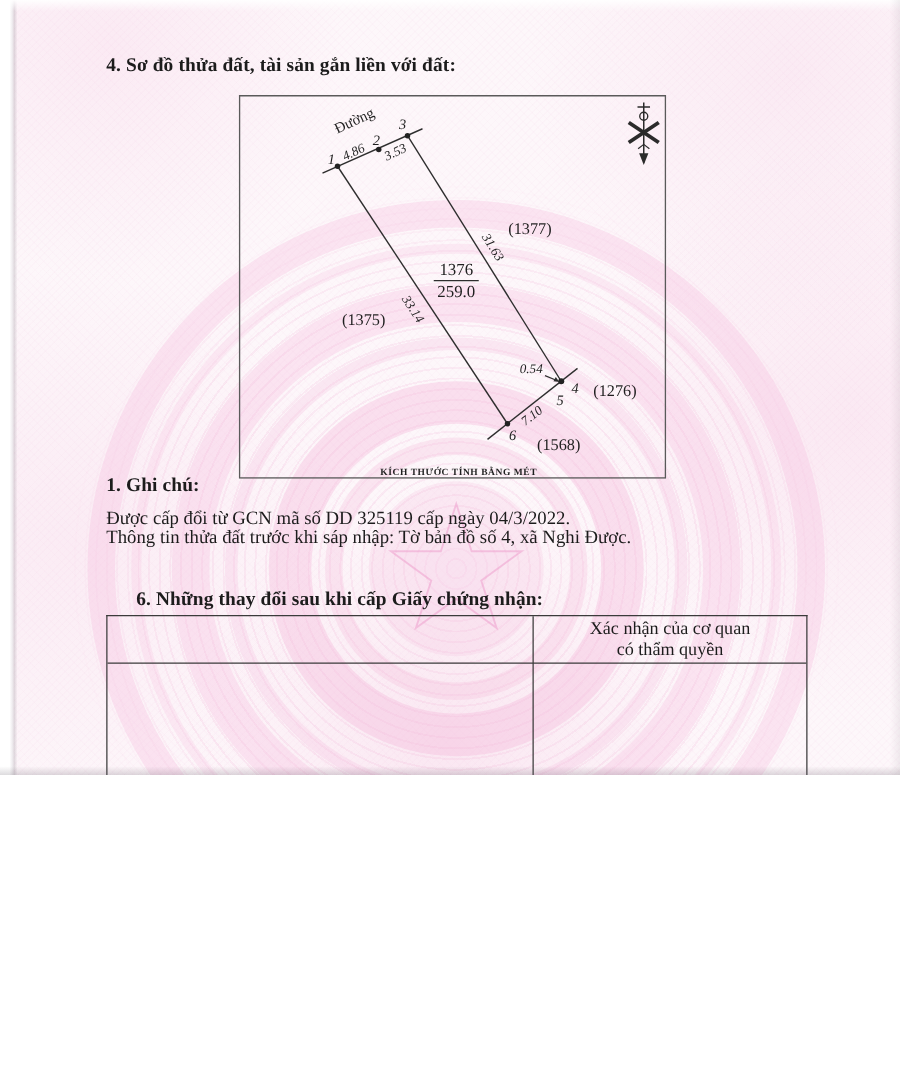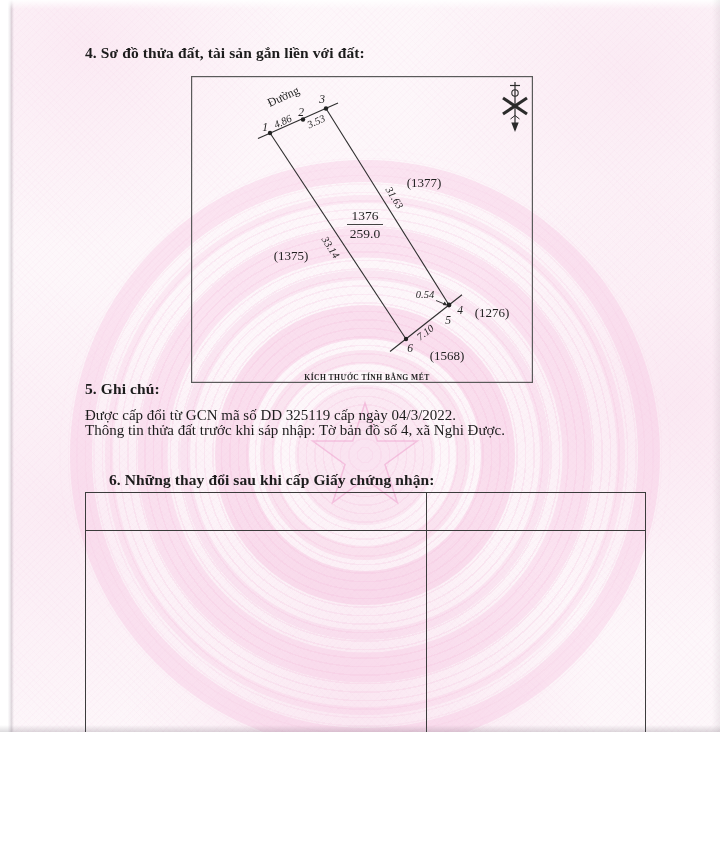--- a/index.html
+++ b/index.html
@@ -2,21 +2,21 @@
 <html><head>
 <meta charset="utf-8">
 <style>
   html,body{margin:0;padding:0;}
   body{
     width:720px;height:862px;overflow:hidden;
     font-family:"Liberation Serif","DejaVu Serif",serif;
     background:#ffffff;
   }
   .page{
-    position:relative;width:720px;height:732px;
+    position:relative;width:720px;height:620px;
     background:
       radial-gradient(circle at 12% 6%, rgba(247,210,231,.35), transparent 22%),
       radial-gradient(circle at 88% 10%, rgba(245,205,228,.30), transparent 25%),
       radial-gradient(circle at 95% 55%, rgba(246,205,228,.35), transparent 30%),
       radial-gradient(circle at 8% 70%, rgba(246,208,230,.30), transparent 28%),
       radial-gradient(circle at 50% 96%, rgba(245,200,225,.35), transparent 30%),
       #fdf7fa;
     overflow:hidden;
   }
   .texture{
@@ -162,27 +162,31 @@
           <line x1="336" y1="22" x2="312" y2="38" stroke-width="3"></line>
           <polygon points="324,56 320.3,46.5 327.7,46.5" stroke="none"></polygon>
           <line x1="319.5" y1="43" x2="324" y2="39.5" stroke-width="1"></line>
           <line x1="328.5" y1="43" x2="324" y2="39.5" stroke-width="1"></line>
         </g>
 
         <text class="cap" x="176" y="304" text-anchor="middle">KÍCH THƯỚC TÍNH BẰNG MÉT</text>
       </svg>
     </div>
 
-    <div class="h-sec" id="h5">5. Ghi chú:</div>
+    <div class="h-sec" id="h5">1. Ghi chú:</div>
     <div class="body-line" id="gl1">Được cấp đổi từ GCN mã số DD 325119 cấp ngày 04/3/2022.</div>
     <div class="body-line" id="gl2">Thông tin thửa đất trước khi sáp nhập: Tờ bản đồ số 4, xã Nghi Được.</div>
 
     <div class="h-sec" id="h6">6. Những thay đổi sau khi cấp Giấy chứng nhận:</div>
 
     <div class="chg-table">
+      <div class="chg-th-right">
+        <div>Xác nhận của cơ quan</div>
+        <div>có thẩm quyền</div>
+      </div>
       <div class="chg-vdiv"></div>
       <div class="chg-hline"></div>
     </div>
 
   </div>
 
   <div class="edge-left"></div>
   <div class="edge-top"></div>
   <div class="edge-bottom"></div>
   <div class="edge-right"></div>

